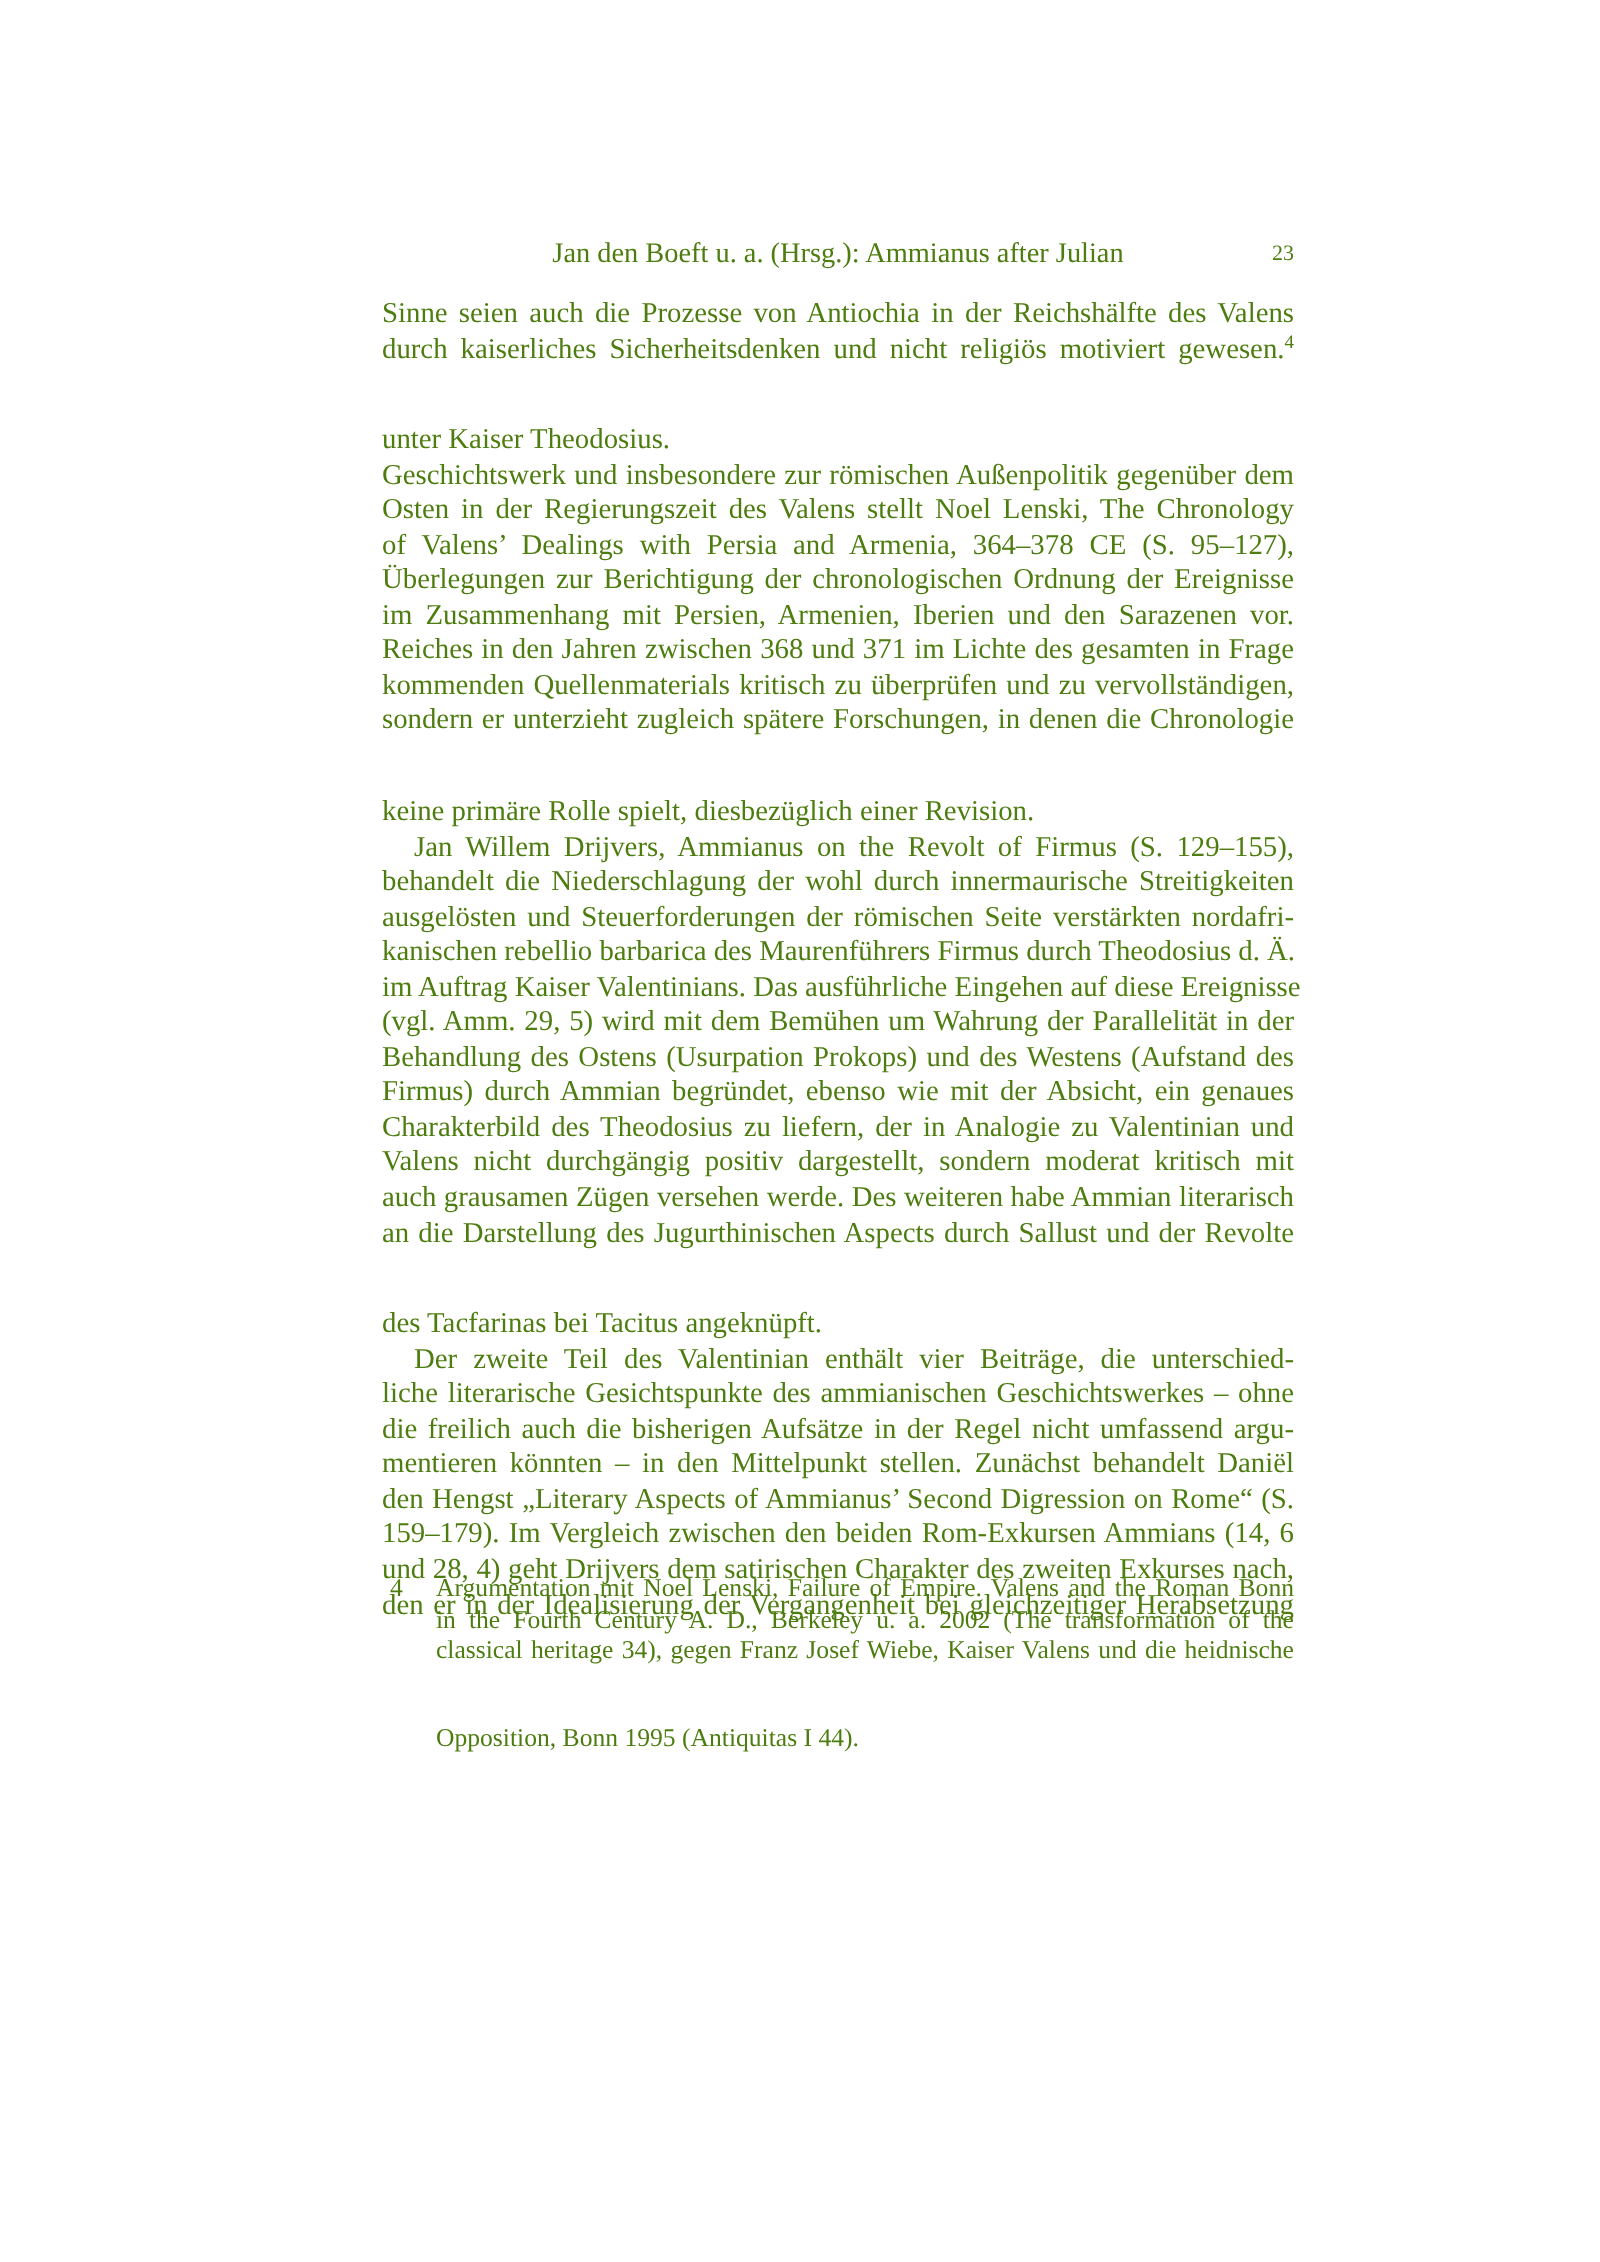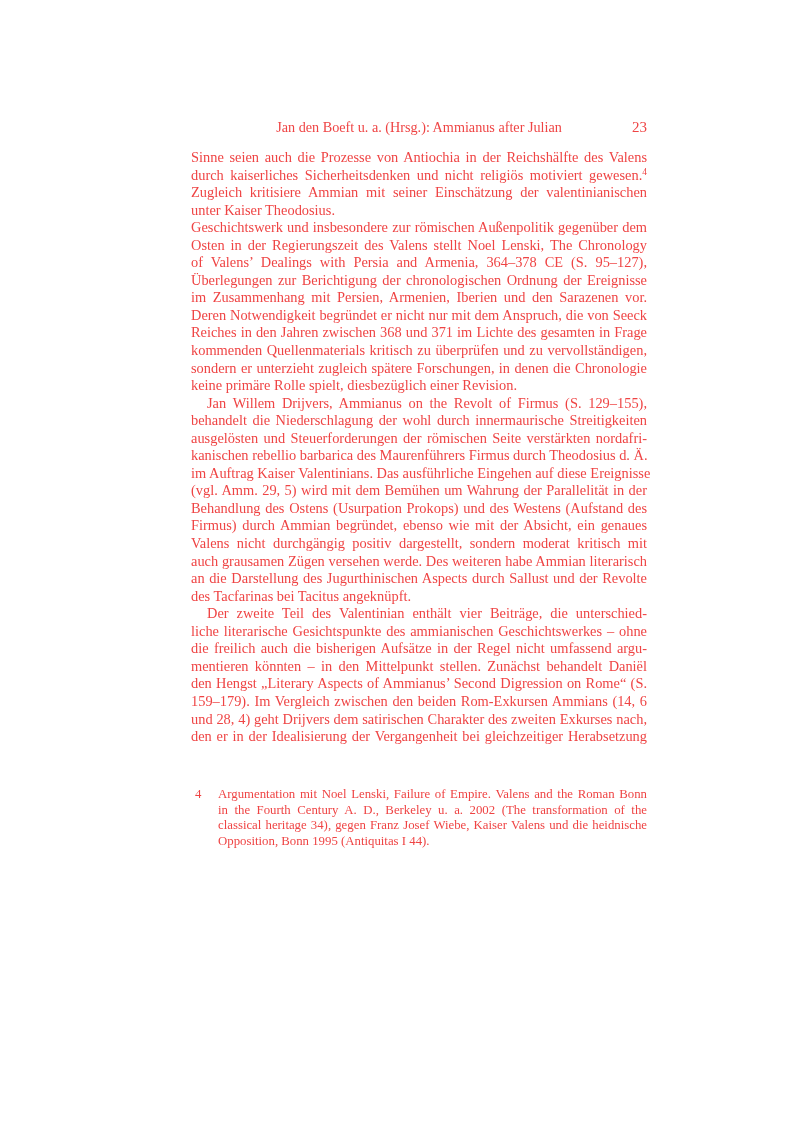--- a/index.html
+++ b/index.html
@@ -1,36 +1,36 @@
 <!DOCTYPE html>
 <html><head>
   <meta charset="utf-8">
   <style>
     html, body { margin: 0; padding: 0; background: #ffffff; }
     body { width: 800px; height: 1131px; position: relative; overflow: hidden; }
     .page {
       position: absolute; left: 0; top: 0; width: 740px; height: 1131px;
-      background: #ffffff; color: #ef4444;
+      background: #ffffff; color: #4d7c0f;
       font-family: "DejaVu Serif", "Liberation Serif", serif;
     }
     .running-head {
       position: absolute; top: 118px; left: 191px; width: 456px; height: 18px;
       font-size: 13.2px; line-height: 18px;
     }
     .running-head .title { position: absolute; left: 0; width: 456px; text-align: center; font-family: "Liberation Serif", serif; font-size: 14.2px; }
-    .running-head .pageno { position: absolute; right: 0; font-family: "Liberation Serif", serif; font-size: 15px; }
+    .running-head .pageno { position: absolute; right: 0; font-family: "Liberation Serif", serif; font-size: 11px; }
     .body-text {
       position: absolute; left: 191px; top: 149px; width: 456px;
       font-family: "Liberation Serif", serif; font-size: 14.4px; line-height: 17.55px;
     }
     .line {
       display: block; height: 17.55px; white-space: nowrap;
       text-align: justify; text-align-last: justify; overflow: visible;
     }
-    .line.last { text-align-last: left; }
+    .line.last { text-align-last: left; margin-top: 28px; }
     .line.indent { padding-left: 16px; }
     .line .it { }
     sup { font-size: 9.5px; line-height: 0; vertical-align: 5px; }
     .footnotes {
       position: absolute; left: 191px; top: 787px; width: 456px;
       font-family: "Liberation Serif", serif; font-size: 12.8px; line-height: 15.6px;
     }
     .fn { position: relative; padding-left: 27px; }
     .fn-num { position: absolute; left: 0; top: 0; padding-left: 4px; }
     .fn .line { height: 15.6px; }
@@ -43,46 +43,45 @@
   <div class="running-head">
     <span class="title">Jan den Boeft u. a. (Hrsg.): Ammianus after Julian</span>
     <span class="pageno">23</span>
   </div>
 
   <div class="body-text">
 
     <div>
       <span class="line">Sinne seien auch die Prozesse von Antiochia in der Reichshälfte des Valens</span>
       <span class="line"><span>durch kaiserliches Sicherheitsdenken und nicht religiös motiviert gewesen.</span><sup>4</sup></span>
-      <span class="line">Zugleich kritisiere Ammian mit seiner Einschätzung der valentinianischen</span>
       <span class="line last">unter Kaiser Theodosius.</span>
     </div>
 
     <div>
       <span class="line">Geschichtswerk und insbesondere zur römischen Außenpolitik gegenüber dem</span>
       <span class="line">Osten in der Regierungszeit des Valens stellt Noel Lenski, The Chronology</span>
       <span class="line">of Valens’ Dealings with Persia and Armenia, 364–378 CE (S. 95–127),</span>
       <span class="line">Überlegungen zur Berichtigung der chronologischen Ordnung der Ereignisse</span>
       <span class="line">im Zusammenhang mit Persien, Armenien, Iberien und den Sarazenen vor.</span>
-      <span class="line">Deren Notwendigkeit begründet er nicht nur mit dem Anspruch, die von Seeck</span>
       <span class="line">Reiches in den Jahren zwischen 368 und 371 im Lichte des gesamten in Frage</span>
       <span class="line">kommenden Quellenmaterials kritisch zu überprüfen und zu vervollständigen,</span>
       <span class="line">sondern er unterzieht zugleich spätere Forschungen, in denen die Chronologie</span>
       <span class="line last">keine primäre Rolle spielt, diesbezüglich einer Revision.</span>
     </div>
 
     <div>
       <span class="line indent">Jan Willem Drijvers, Ammianus on the Revolt of Firmus (S. 129–155),</span>
       <span class="line">behandelt die Niederschlagung der wohl durch innermaurische Streitigkeiten</span>
       <span class="line">ausgelösten und Steuerforderungen der römischen Seite verstärkten nordafri-</span>
       <span class="line"><span>kanischen </span><span class="it">rebellio barbarica</span><span> des Maurenführers Firmus durch Theodosius d. Ä.</span></span>
       <span class="line">im Auftrag Kaiser Valentinians. Das ausführliche Eingehen auf diese Ereignisse</span>
       <span class="line">(vgl. Amm. 29, 5) wird mit dem Bemühen um Wahrung der Parallelität in der</span>
       <span class="line">Behandlung des Ostens (Usurpation Prokops) und des Westens (Aufstand des</span>
       <span class="line">Firmus) durch Ammian begründet, ebenso wie mit der Absicht, ein genaues</span>
+      <span class="line">Charakterbild des Theodosius zu liefern, der in Analogie zu Valentinian und</span>
       <span class="line">Valens nicht durchgängig positiv dargestellt, sondern moderat kritisch mit</span>
       <span class="line">auch grausamen Zügen versehen werde. Des weiteren habe Ammian literarisch</span>
       <span class="line">an die Darstellung des Jugurthinischen Aspects durch Sallust und der Revolte</span>
       <span class="line last">des Tacfarinas bei Tacitus angeknüpft.</span>
     </div>
 
     <div>
       <span class="line indent">Der zweite Teil des Valentinian enthält vier Beiträge, die unterschied-</span>
       <span class="line">liche literarische Gesichtspunkte des ammianischen Geschichtswerkes – ohne</span>
       <span class="line">die freilich auch die bisherigen Aufsätze in der Regel nicht umfassend argu-</span>

